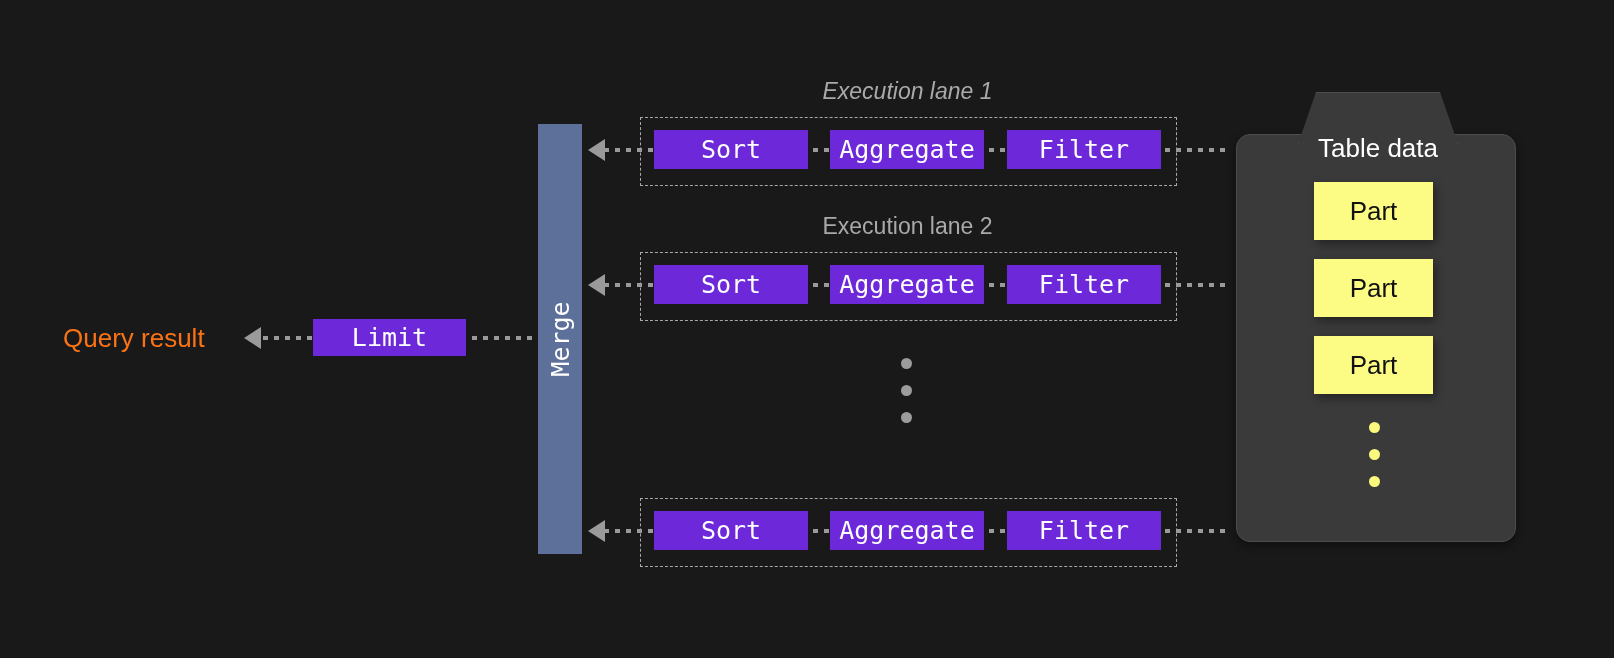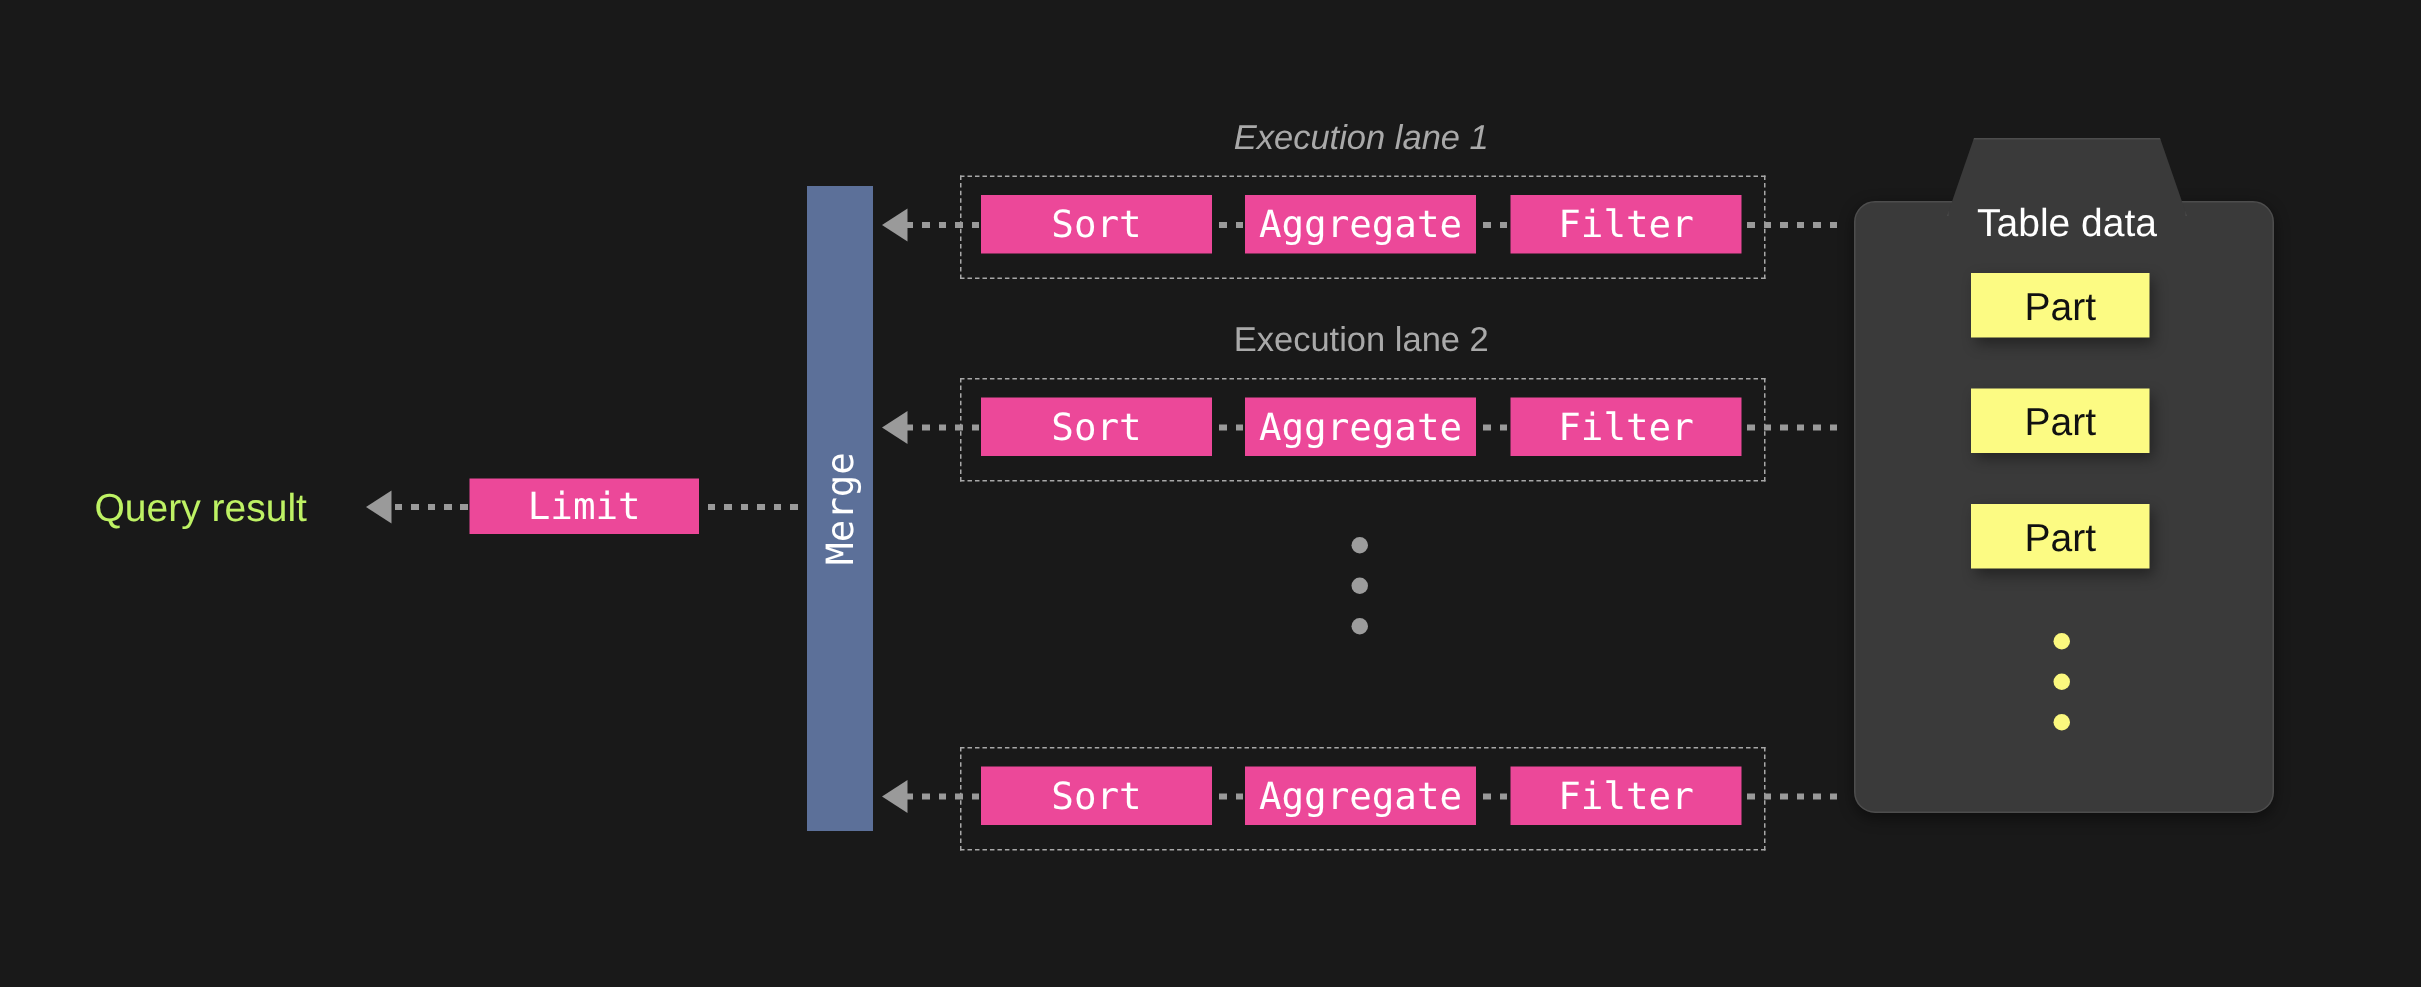--- a/index.html
+++ b/index.html
@@ -36,21 +36,21 @@
     width: 0; height: 0;
     border-top: 11px solid transparent;
     border-bottom: 11px solid transparent;
     border-right: 17px solid #9a9a9a;
     z-index: 3;
   }
 
   
   .op-box {
     position: absolute;
-    background: #ec4899;
+    background: #6d28d9;
     color: #ffffff;
     font-family: "DejaVu Sans Mono", monospace;
     font-size: 25px;
     line-height: 1;
     display: flex;
     align-items: center;
     justify-content: center;
     z-index: 2;
     letter-spacing: 0px;
   }
@@ -91,21 +91,21 @@
     font-size: 23px;
     line-height: 1;
     white-space: nowrap;
     text-align: center;
     z-index: 2;
   }
 
   
   .plain-label {
     position: absolute;
-    color: #bef264;
+    color: #f97316;
     font-family: "Liberation Sans", sans-serif;
     font-size: 26px;
     line-height: 1;
     white-space: nowrap;
     z-index: 2;
   }
 
   
   .vdots { position: absolute; z-index: 2; }
   .vdots .dot {
@@ -167,21 +167,21 @@
     font-size: 26px;
     line-height: 1;
     white-space: nowrap;
     z-index: 3;
     margin-top: 30px;
   }
   .part-box {
     position: absolute;
     left: 78px;
     width: 119px;
-    height: 43px;
+    height: 58px;
     background: #fcfb83;
     color: #111111;
     font-family: "Liberation Sans", sans-serif;
     font-size: 26px;
     line-height: 1;
     display: flex;
     align-items: center;
     justify-content: center;
     box-shadow: 3px 4px 9px rgba(0,0,0,0.40);
     z-index: 2;

